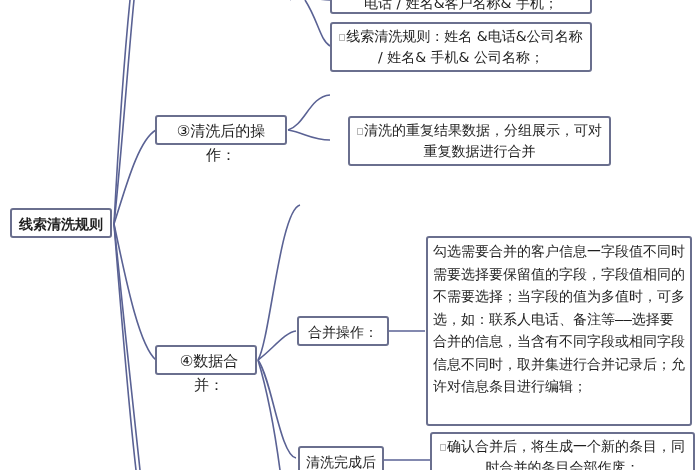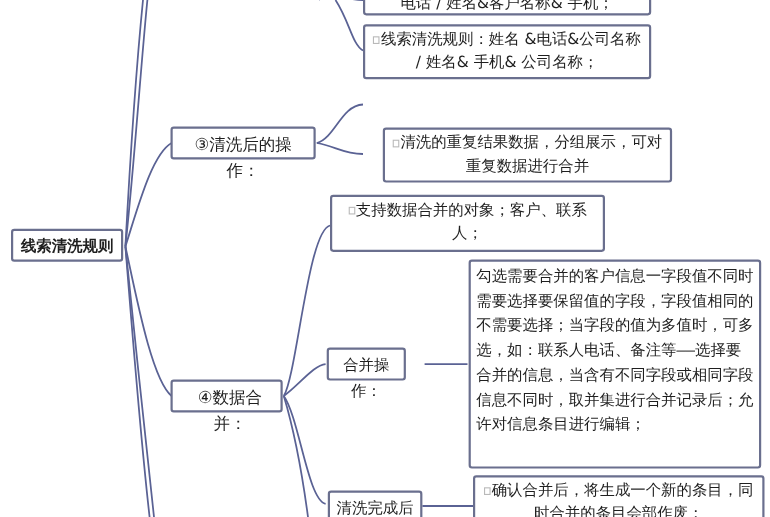--- a/index.html
+++ b/index.html
@@ -63,24 +63,21 @@
   <div class="node root" style="left:10px; top:208px; width:102px; height:30px; line-height:24px;">
     <span>线索清洗规则</span>
   </div>
   <div class="node" style="left:330px; top:116px; width:263px; height:50px;margin-left:18px;">
     <span class="dot"></span><span>清洗的重复结果数据，分组展示，可对重复数据进行合并</span>
   </div>
 
   <div class="node" style="left:155px; top:345px; width:102px; height:30px; line-height:24px; font-size:15px;padding-left:12px;">
     <span>④数据合并：</span>
   </div>
-  <div class="node" style="left:300px; top:177px; width:250px; height:52px;">
-    <span class="dot"></span><span>支持数据合并的对象；客户、联系人；</span>
-  </div>
-  <div class="node" style="left:297px; top:316px; width:72px; height:30px; line-height:24px;">
+  <div class="node" style="left:297px; top:316px; width:92px; height:30px; line-height:24px;">
     <span>合并操作：</span>
   </div>
   <div class="node left" style="left:426px; top:236px; width:266px; height:190px; line-height:22.5px; padding:3px 5px;font-family:Liberation Mono, monospace;">
     <span>勾选需要合并的客户信息一字段值不同时需要选择要保留值的字段，字段值相同的不需要选择；当字段的值为多值时，可多选，如：联系人电话、备注等——选择要合并的信息，当含有不同字段或相同字段信息不同时，取并集进行合并记录后；允许对信息条目进行编辑；</span>
   </div>
   <div class="node" style="left:298px; top:446px; width:86px; height:30px; line-height:24px;">
     <span>清洗完成后</span>
   </div>
   <div class="node" style="left:430px; top:432px; width:265px; height:52px;">
     <span class="dot"></span><span>确认合并后，将生成一个新的条目，同时合并的条目会部作废；</span>

